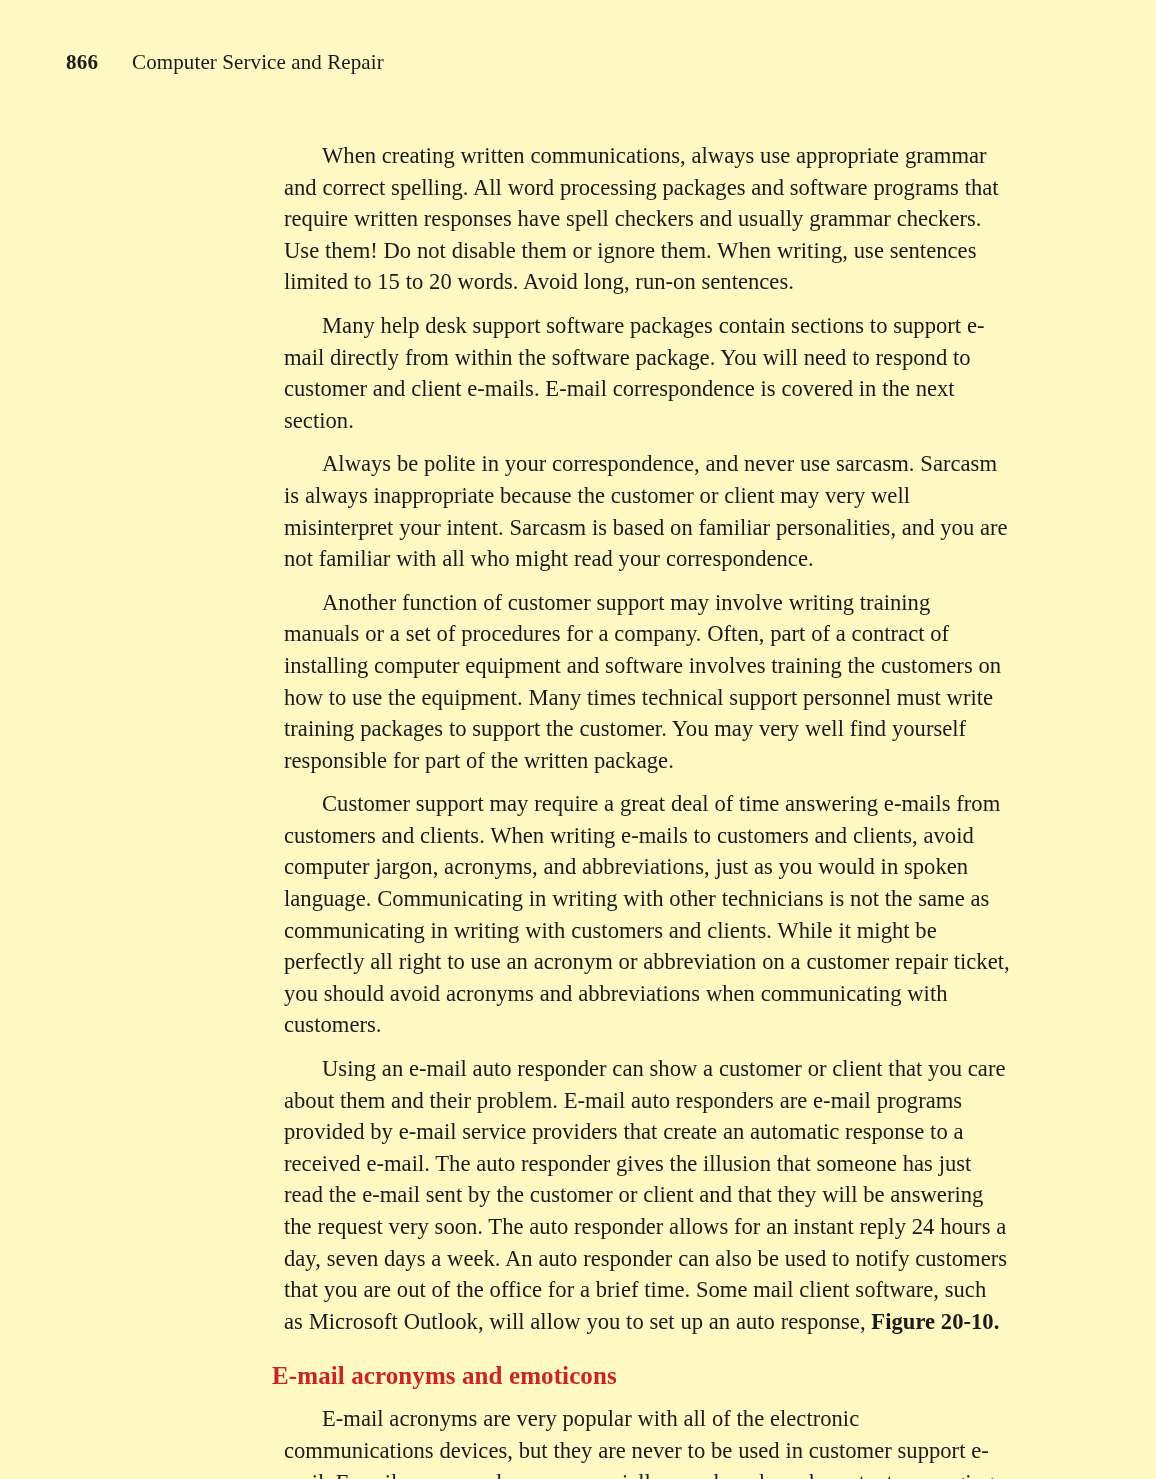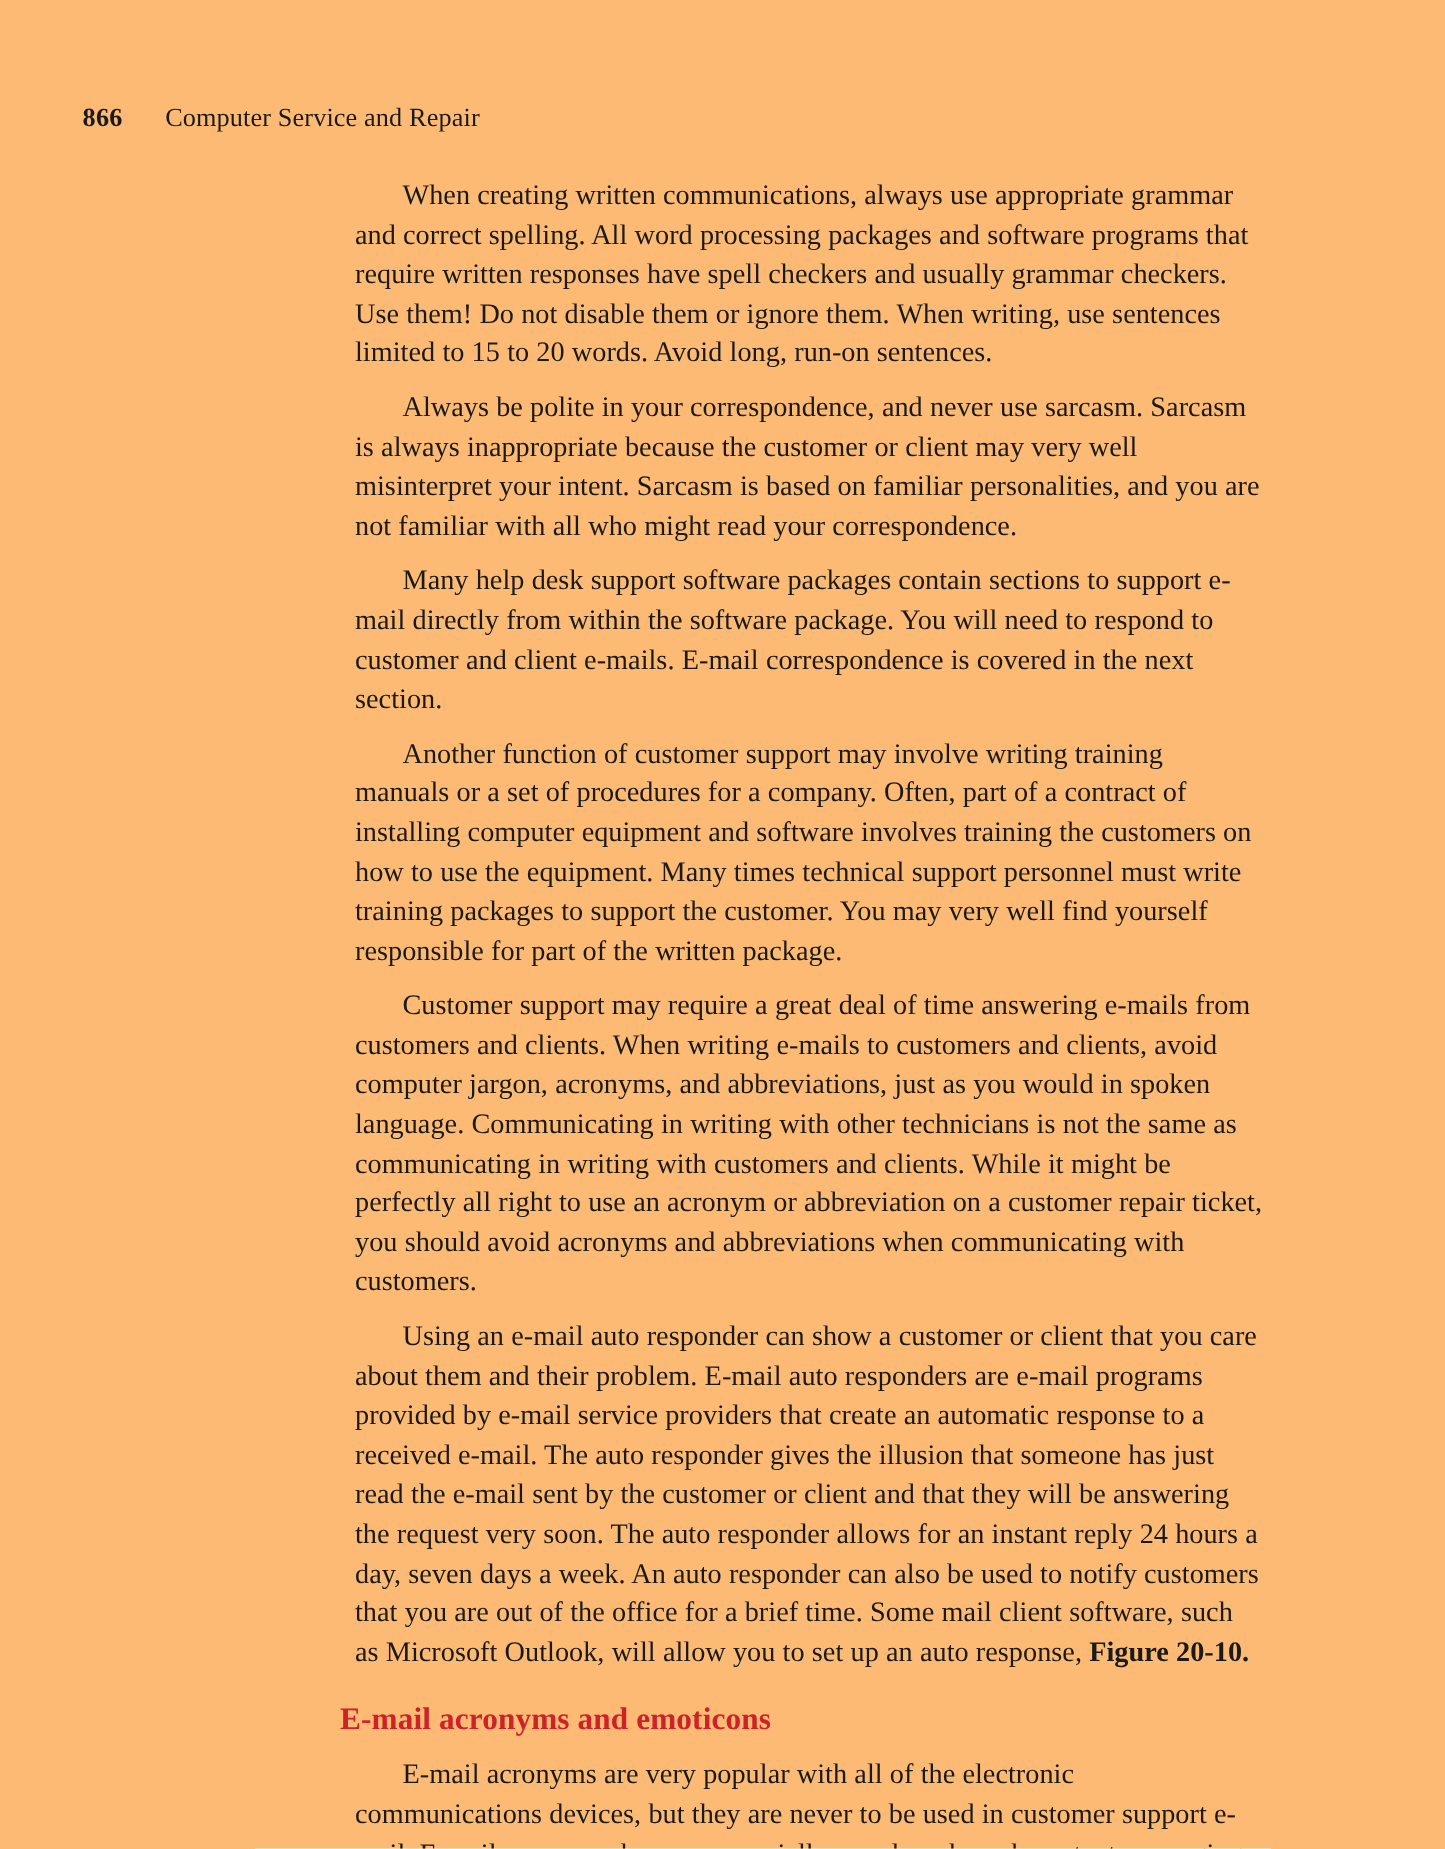--- a/index.html
+++ b/index.html
@@ -4,21 +4,21 @@
 <style>
   html, body {
     margin: 0;
     padding: 0;
     background: #ffffff;
   }
   .page {
     position: relative;
     width: 1156px;
     height: 1479px;
-    background: #fdba74;
+    background: #fef9c3;
     font-family: "Liberation Serif", "DejaVu Serif", serif;
     color: #1a1a1a;
     overflow: hidden;
   }
 
   
   .running-head {
     position: absolute;
     left: 66px;
     top: 50px;
@@ -30,21 +30,20 @@
     font-size: 21px;
     font-weight: bold;
     letter-spacing: 0.2px;
     color: #1a1a1a;
   }
   .running-title {
     font-size: 21px;
     margin-left: 34px;
     color: #1a1a1a;
     letter-spacing: 0.1px;
-    margin-top: 32px;
   }
 
   
   .column {
     position: absolute;
     left: 272px;
     top: 128px;
     width: 750px;
   }
 
@@ -88,22 +87,22 @@
 <div class="page">
 
   <div class="running-head">
     <span class="folio">866</span>
     <span class="running-title">Computer Service and Repair</span>
   </div>
 
   <div class="column">
 
     <p class="body">When creating written communications, always use appropriate grammar and correct spelling. All word processing packages and software programs that require written responses have spell checkers and usually grammar checkers. Use them! Do not disable them or ignore them. When writing, use sentences limited to 15 to 20 words. Avoid long, run-on sentences.</p>
+    <p class="body">Many help desk support software packages contain sections to support e-mail directly from within the software package. You will need to respond to customer and client e-mails. E-mail correspondence is covered in the next section.</p>
     <p class="body">Always be polite in your correspondence, and never use sarcasm. Sarcasm is always inappropriate because the customer or client may very well misinterpret your intent. Sarcasm is based on familiar personalities, and you are not familiar with all who might read your correspondence.</p>
-    <p class="body">Many help desk support software packages contain sections to support e-mail directly from within the software package. You will need to respond to customer and client e-mails. E-mail correspondence is covered in the next section.</p>
     <p class="body">Another function of customer support may involve writing training manuals or a set of procedures for a company. Often, part of a contract of installing computer equipment and software involves training the customers on how to use the equipment. Many times technical support personnel must write training packages to support the customer. You may very well find yourself responsible for part of the written package.</p>
 
     <p class="body">Customer support may require a great deal of time answering e-mails from customers and clients. When writing e-mails to customers and clients, avoid computer jargon, acronyms, and abbreviations, just as you would in spoken language. Communicating in writing with other technicians is not the same as communicating in writing with customers and clients. While it might be perfectly all right to use an acronym or abbreviation on a customer repair ticket, you should avoid acronyms and abbreviations when communicating with customers.</p>
 
     <p class="body"><span>Using an e-mail auto responder can show a customer or client that you care about them and their problem. E-mail auto responders are e-mail programs provided by e-mail service providers that create an automatic response to a received e-mail. The auto responder gives the illusion that someone has just read the e-mail sent by the customer or client and that they will be answering the request very soon. The auto responder allows for an instant reply 24 hours a day, seven days a week. An auto responder can also be used to notify customers that you are out of the office for a brief time. Some mail client software, such as Microsoft Outlook, will allow you to set up an auto response, </span><b class="inline-bold">Figure 20-10.</b></p>
 
     <h3 class="b-head" style="color:#CC2229;">E-mail acronyms and emoticons</h3>
     <p class="body">E-mail acronyms are very popular with all of the electronic communications devices, but they are never to be used in customer support e-mail. E-mail acronyms became especially popular when phone text messaging started because they save a lot of keystrokes. You may receive e-mail acronyms or emoticons from customers, but you should never respond in these terms. The following are some e-mail acronyms:</p>
 
   </div>

